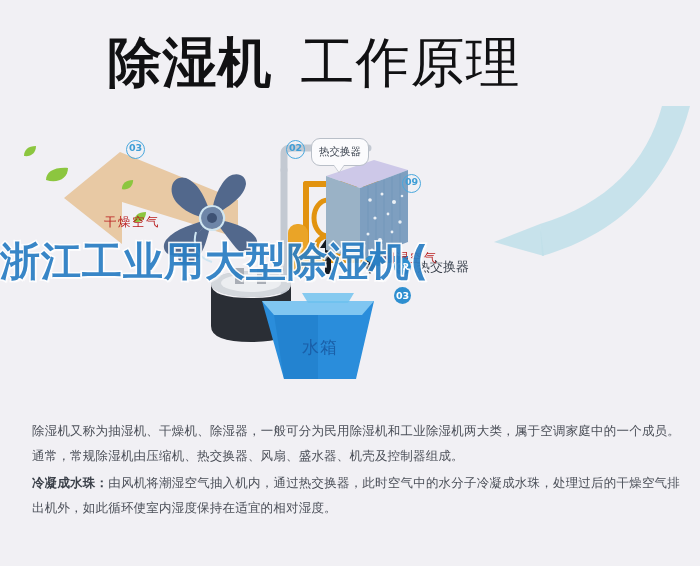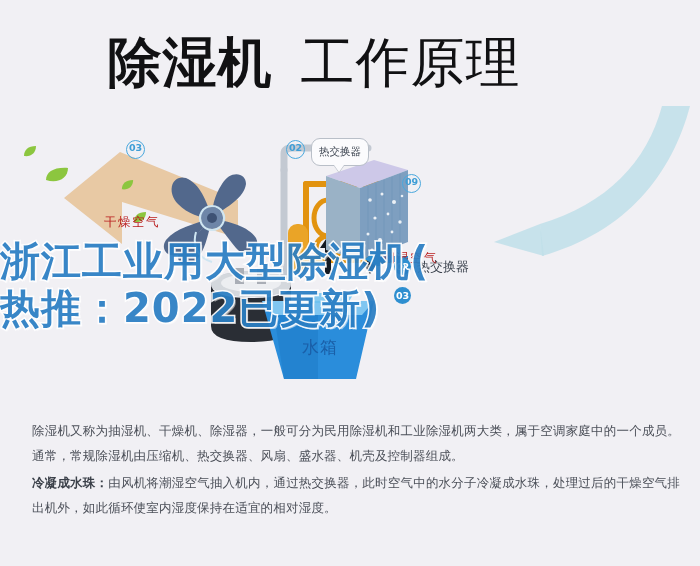--- a/index.html
+++ b/index.html
@@ -268,21 +268,20 @@
       <div class="step-dot">02</div>
       <div class="step-text">热交换器</div>
     </div>
     <div class="step-row">
       <div class="step-dot">03</div>
     </div>
   </div>
 
   <div class="watermark">
     <div class="wm-line">浙江工业用大型除湿机(</div>
-    <div class="wm-line">热推：2022已更新)</div>
   </div>
 
   <div class="body-text">
     <p>除湿机又称为抽湿机、干燥机、除湿器，一般可分为民用除湿机和工业除湿机两大类，属于空调家庭中的一个成员。通常，常规除湿机由压缩机、热交换器、风扇、盛水器、机壳及控制器组成。</p>
     <p><span class="lead">冷凝成水珠：</span><span>由风机将潮湿空气抽入机内，通过热交换器，此时空气中的水分子冷凝成水珠，处理过后的干燥空气排出机外，如此循环使室内湿度保持在适宜的相对湿度。</span></p>
   </div>
 
 </div>
 
 </body></html>

